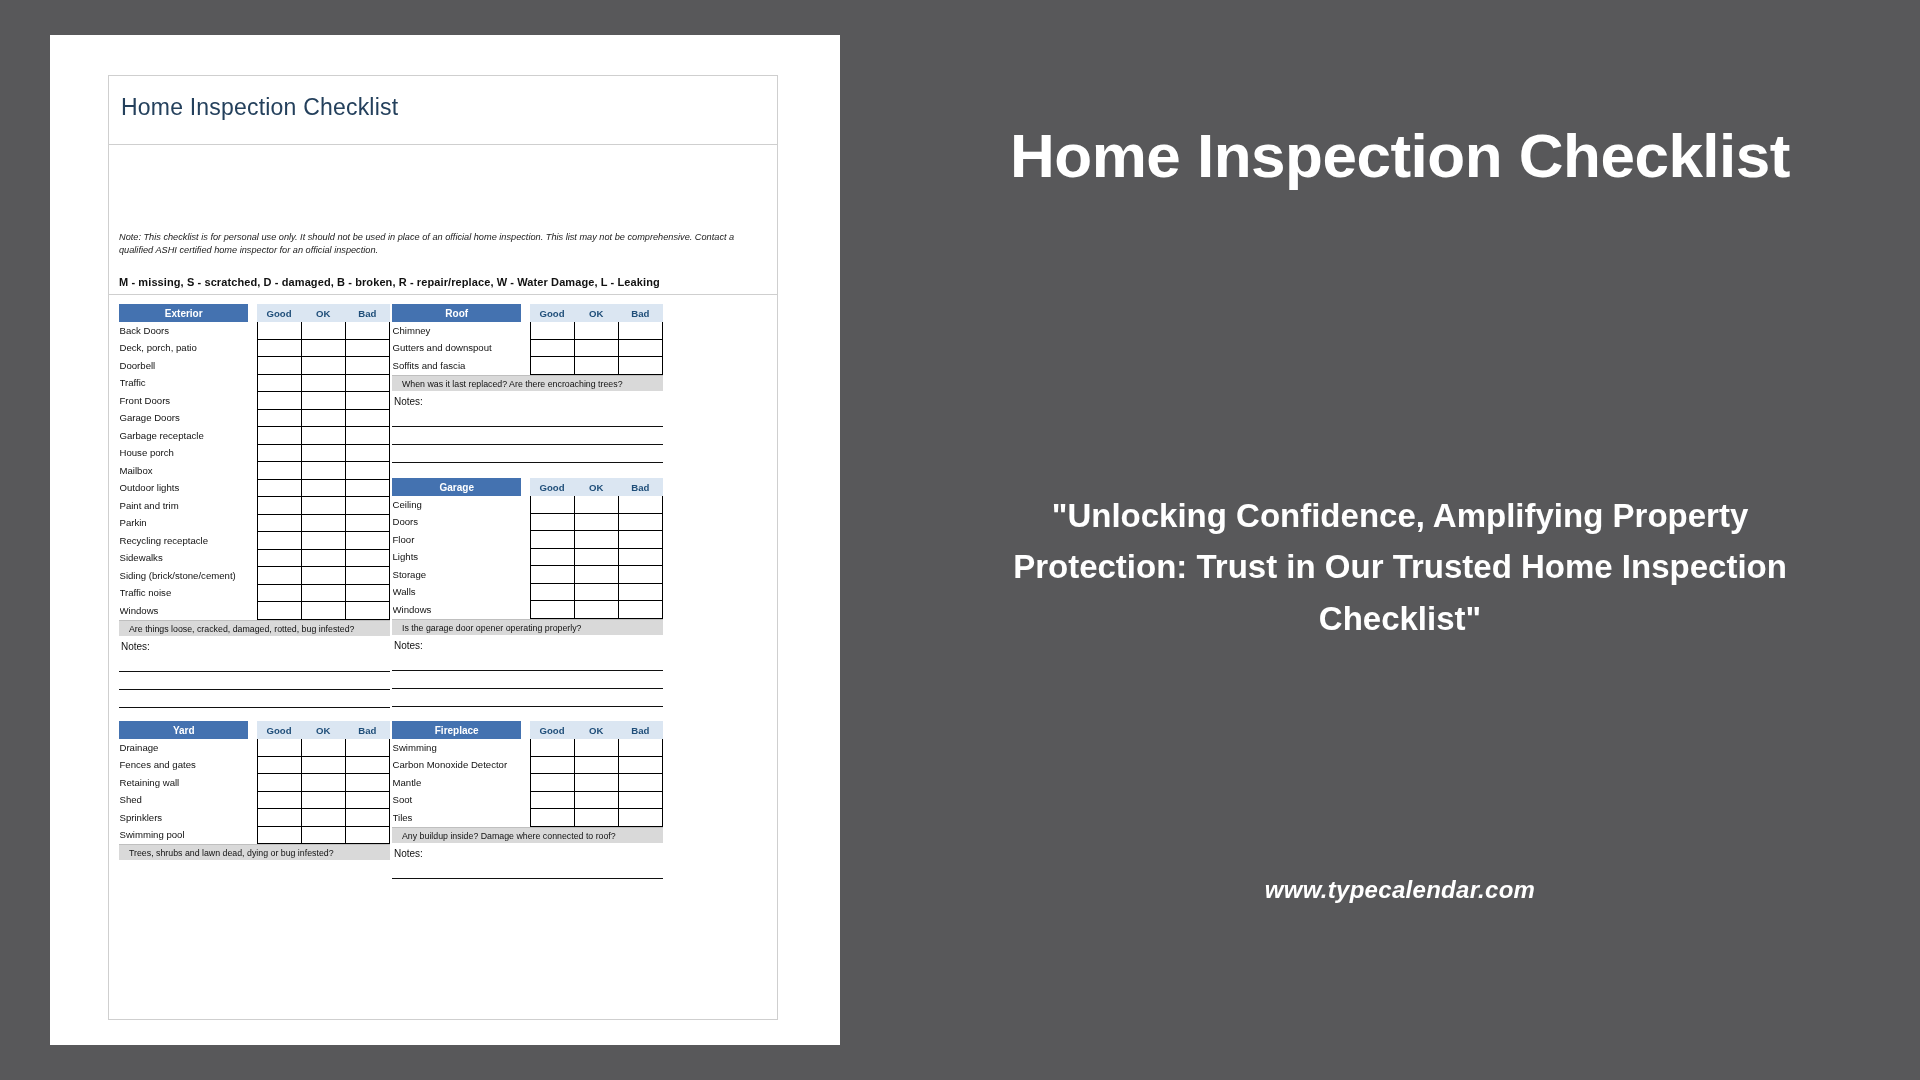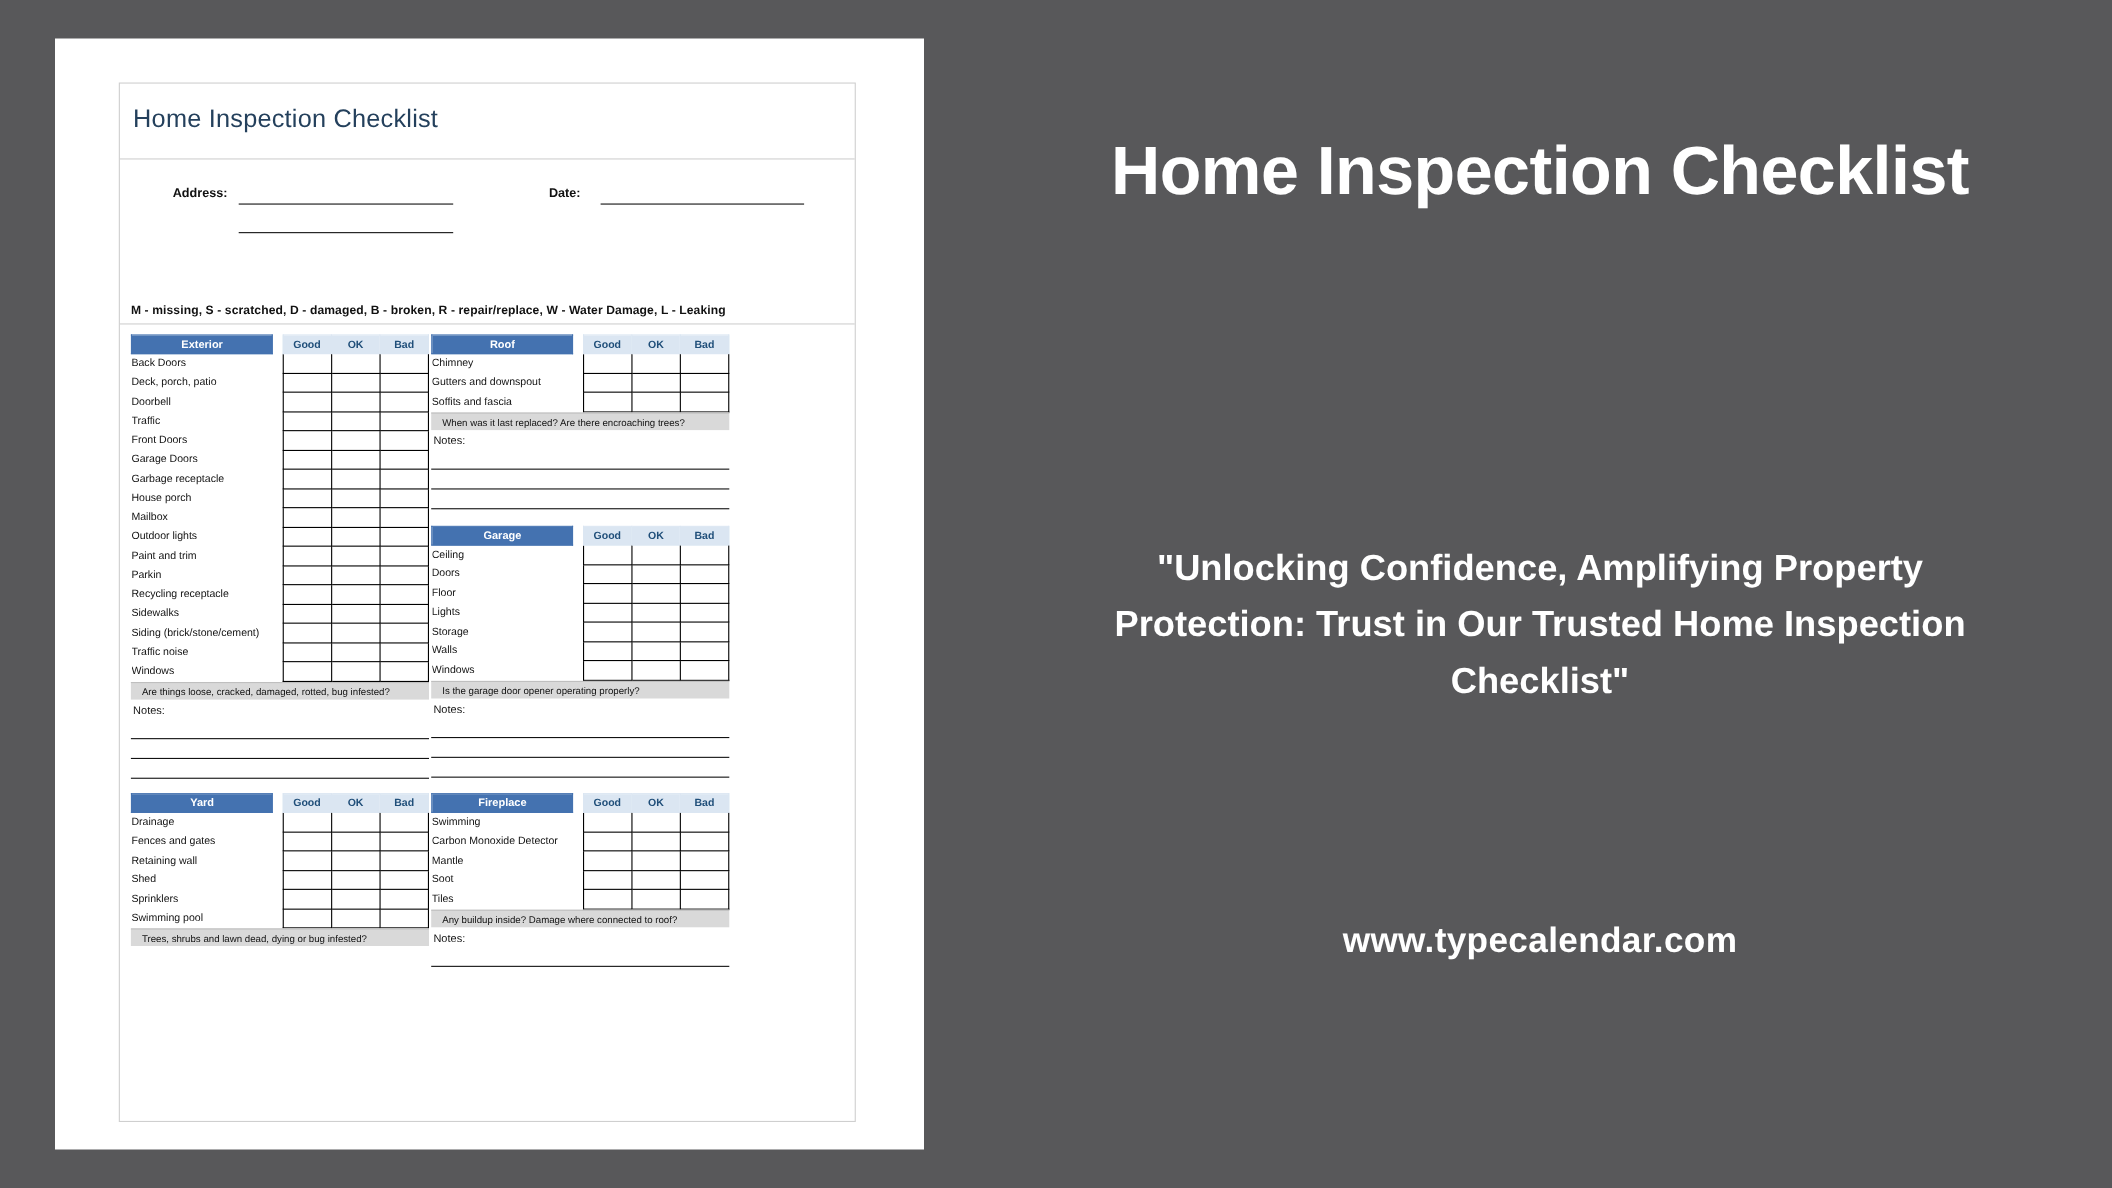--- a/index.html
+++ b/index.html
@@ -156,46 +156,41 @@
     letter-spacing: -.5px;
   }
   .promo .quote {
     position: absolute; left: 105px; right: 105px; top: 490px;
     text-align: center;
     font-size: 33px;
     font-weight: bold;
     line-height: 1.56;
   }
   .promo .site {
-    position: absolute; left: 0; right: 0; top: 836px;
+    position: absolute; left: 0; right: 0; top: 876px;
     text-align: center;
-    font-size: 32px;
+    font-size: 24px;
     font-weight: bold;
     letter-spacing: .3px;
+    font-style: italic;
   }
 </style>
 </head>
 <body>
 
 <div class="stage">
 
   <div class="paper">
     <div class="sheet">
 
       <div class="doc-title">Home Inspection Checklist</div>
       <div class="rule-under-title"></div>
 
-      <div class="field-row">
-        <span class="lbl address">Address:</span>
-        <span class="blank-line a1"></span>
-        <span class="blank-line a2"></span>
-        <span class="lbl date">Date:</span>
-        <span class="blank-line d1"></span>
-      </div>
-
+
+      <div class="note">Note: This checklist is for personal use only. It should not be used in place of an official home inspection. This list may not be comprehensive. Contact a qualified ASHI certified home inspector for an official inspection.</div>
 
       <div class="legend">M - missing,  S - scratched,  D - damaged,  B - broken,  R - repair/replace,  W - Water Damage,  L - Leaking</div>
       <div class="rule-under-legend"></div>
 
       <div class="section col-left" style="top:228px;">
           <table class="chk">
             <colgroup>
               <col style="width:128px">
               <col style="width:9px">
               <col style="width:44px">

